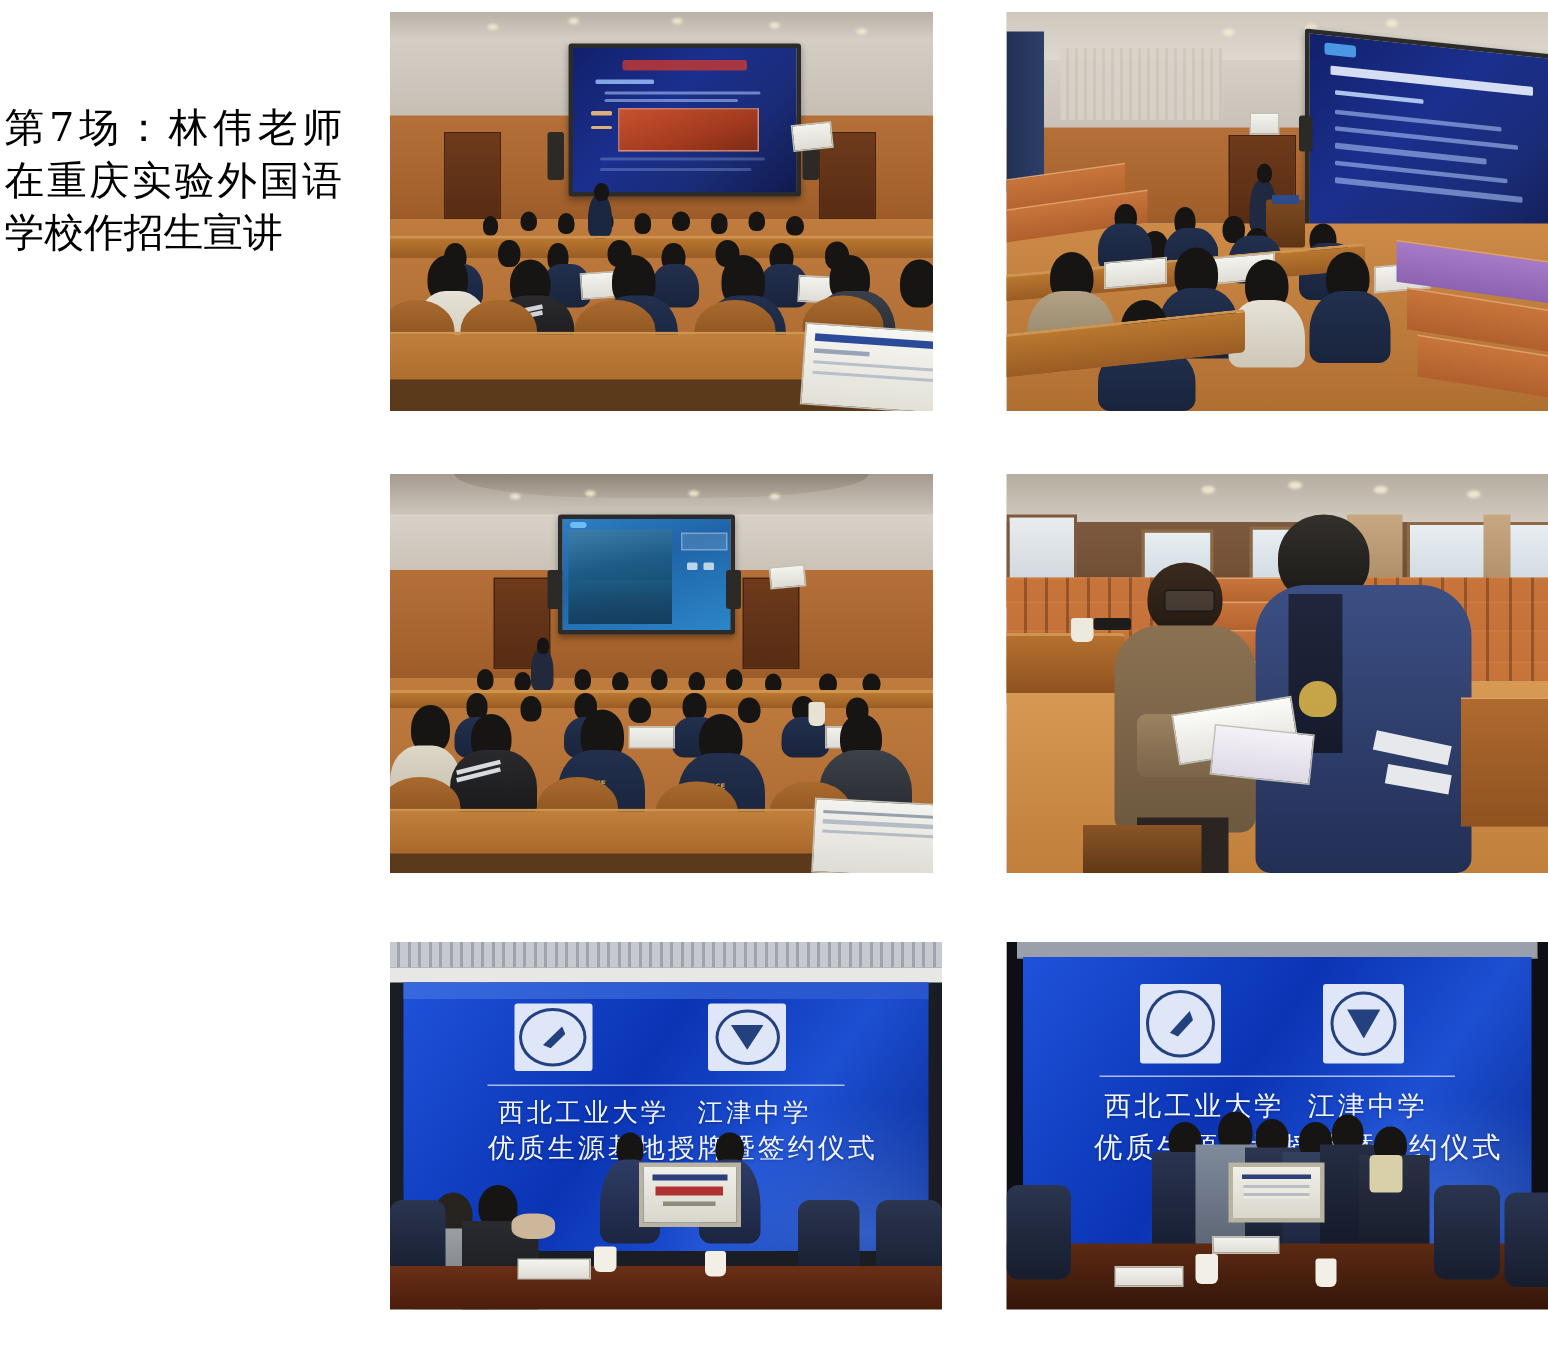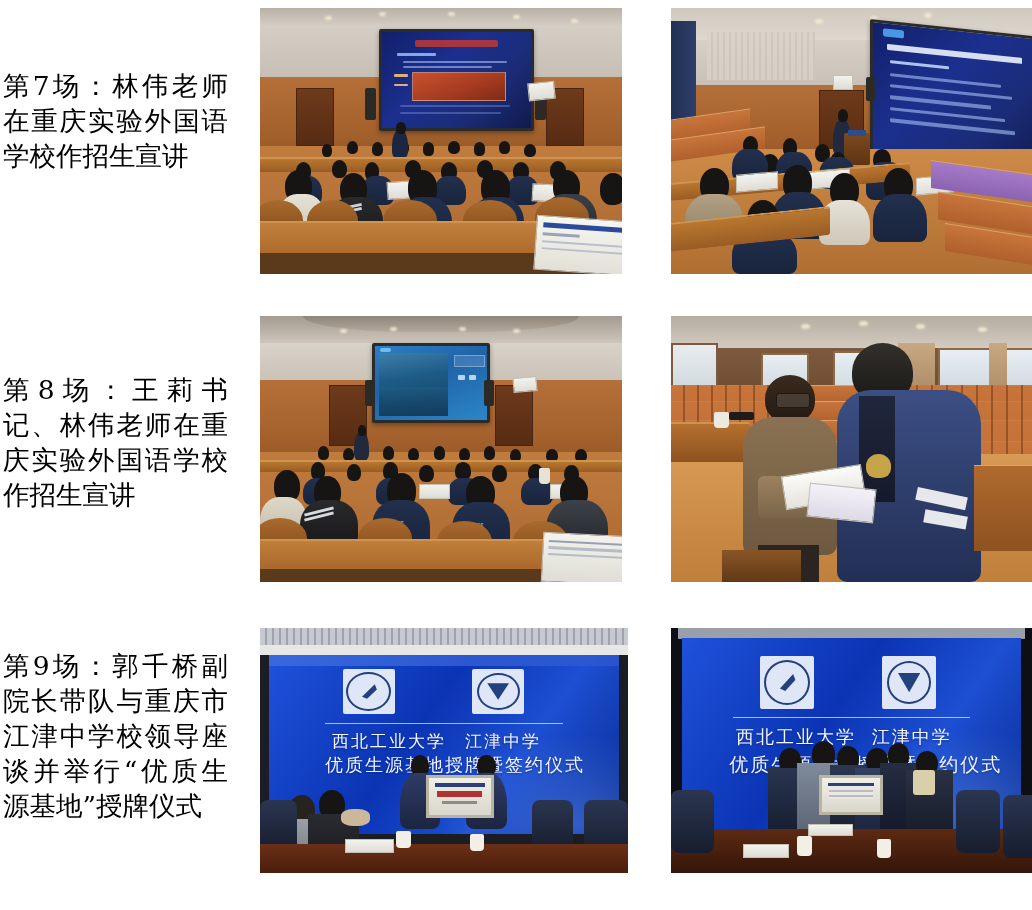--- a/index.html
+++ b/index.html
@@ -298,21 +298,20 @@
       <div class="desk" style="left:-4%;top:78%;width:48%;height:10%;transform:skewY(-6deg)"></div>
       <div class="seatrow" style="left:72%;top:60%;width:32%;height:10%;transform:skewY(8deg);
            background:linear-gradient(180deg,#a57bc8,#8c63b0)"></div>
       <div class="seatrow" style="left:74%;top:72%;width:30%;height:10%;transform:skewY(9deg)"></div>
       <div class="seatrow" style="left:76%;top:84%;width:28%;height:10%;transform:skewY(9deg)"></div>
     </div>
   </div>
 
   <div class="row" id="row-2"></div>
 
-  <div class="caption" id="caption-2">第8场：王莉书记、林伟老师在重庆实验外国语学校作招生宣讲</div>
 
   <div class="photo" id="photo-3">
     <div class="scene">
       <div class="ceiling" style="height:10%;background:linear-gradient(180deg,#a59b90,#cdc5bb)"></div>
       <div style="position:absolute;left:12%;top:0;width:76%;height:6%;
            background:linear-gradient(180deg,#8e8478,#b3a99d);border-radius:0 0 40% 40%/0 0 100% 100%"></div>
       <div class="lamp" style="left:22%;top:5%;width:7px;height:4px"></div>
       <div class="lamp" style="left:36%;top:4%;width:7px;height:4px"></div>
       <div class="lamp" style="left:55%;top:4%;width:7px;height:4px"></div>
       <div class="lamp" style="left:70%;top:5%;width:7px;height:4px"></div>
@@ -466,21 +465,20 @@
 
       <div style="position:absolute;left:14%;top:88%;width:22%;height:12%;
            background:linear-gradient(180deg,#8a5526,#613817)"></div>
       <div class="seatrow" style="left:84%;top:56%;width:18%;height:32%;
            background:linear-gradient(180deg,#b06a2f,#8e5220)"></div>
     </div>
   </div>
 
   <div class="row" id="row-3"></div>
 
-  <div class="caption" id="caption-3">第9场：郭千桥副院长带队与重庆市江津中学校领导座谈并举行“优质生源基地”授牌仪式</div>
 
   <div class="photo" id="photo-5">
     <div class="scene">
       <div style="position:absolute;left:0;top:0;width:100%;height:100%;background:#1b1d24"></div>
       <div class="vent" style="left:0;top:0;width:100%;height:7%;
            background:repeating-linear-gradient(90deg,#c6c9cf 0 5px,#9fa3ab 5px 7px)"></div>
       <div style="position:absolute;left:0;top:7%;width:100%;height:4%;background:#e7e7e6"></div>
       <div class="led-wall" style="left:2.5%;top:11%;width:95%;height:73%">
         <div style="position:absolute;left:0;top:0;width:100%;height:6%;
              background:linear-gradient(90deg,#3e6ee0,#2c58cf);opacity:.8"></div>

